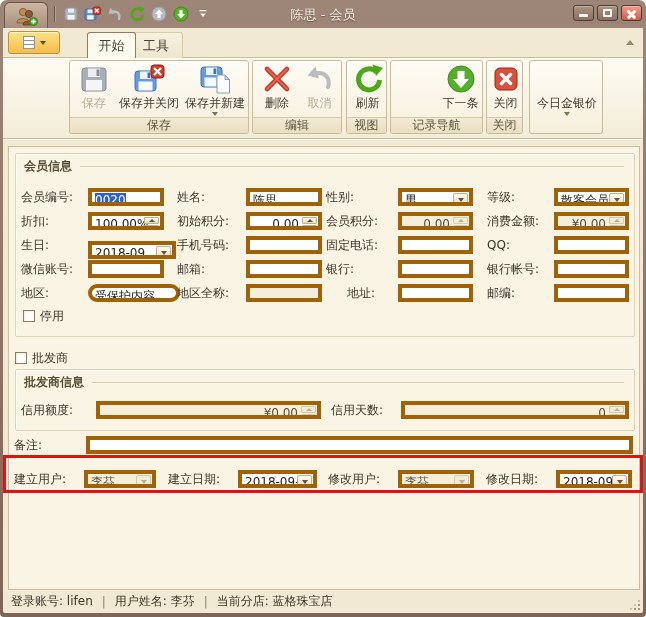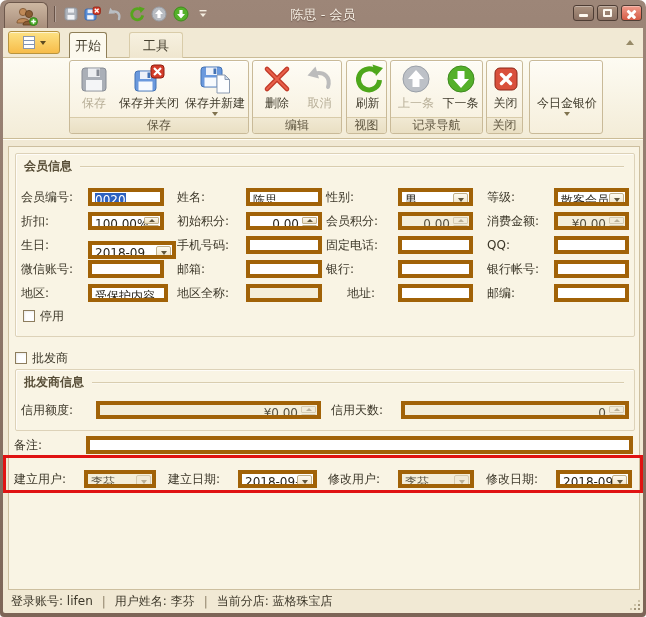--- a/index.html
+++ b/index.html
@@ -28,21 +28,21 @@
   .wbody{position:absolute;left:3px;right:3px;top:28px;bottom:4px;background:#f1e9d4;border-radius:0 0 2px 2px;overflow:hidden;}
   
   .tabrow{position:absolute;top:0;left:0;right:0;height:30px;border-bottom:1px solid #cbbc97;box-sizing:border-box;}
   .menubtn{position:absolute;left:5px;top:3px;width:52px;height:23px;box-sizing:border-box;border:1px solid #b8943e;border-radius:3px;
            background:linear-gradient(#fde284,#f7bc49);box-shadow:inset 0 1px 0 rgba(255,255,255,.65);
            display:flex;align-items:center;justify-content:center;gap:5px;}
   .mi{width:12px;height:13px;background:#fff;border:1px solid #8a97ad;box-sizing:border-box;
       background-image:linear-gradient(#fff 3px,#7f93b5 3px,#7f93b5 4px,#fff 4px,#fff 7px,#7f93b5 7px,#7f93b5 8px,#fff 8px);}
   .caret{width:0;height:0;border-left:3px solid transparent;border-right:3px solid transparent;border-top:4px solid #5d4a20;}
   .tab{position:absolute;top:4px;height:26px;line-height:25px;font-size:13px;color:#453f2e;text-align:center;box-sizing:border-box;}
-  .tab.active{left:66px;width:38px;background:#fcf9ee;border:1px solid #8f7f58;border-bottom:none;border-radius:3px 3px 0 0;z-index:3;}
+  .tab.active{left:84px;width:49px;background:#fcf9ee;border:1px solid #8f7f58;border-bottom:none;border-radius:3px 3px 0 0;z-index:3;}
   .tab.plain{left:126px;width:54px;background:linear-gradient(#f7f1e0,#efe6cf);border:1px solid #d9cca9;border-bottom:none;border-radius:3px 3px 0 0;}
   .collapse{position:absolute;right:9px;top:12px;width:0;height:0;border-left:4px solid transparent;border-right:4px solid transparent;border-bottom:5px solid #978a67;}
   
   .ribbon{position:absolute;left:0;right:0;top:30px;height:81px;background:linear-gradient(#fdfbf2,#f3ecd7);}
   .ribbon::after{content:"";position:absolute;left:0;right:0;bottom:0;height:1px;background:#cbbc97;box-shadow:0 1px 0 #fffdf6;}
   .rgroup{position:absolute;top:2px;height:74px;box-sizing:border-box;border:1px solid #c9ba98;border-radius:3px;
           background:linear-gradient(#fefcf5,#f6efdc);box-shadow:inset 0 1px 0 #fff;}
   .rcap{position:absolute;left:0;right:0;bottom:0;height:15px;line-height:15px;text-align:center;font-size:12px;color:#5e553f;
         background:linear-gradient(#f1e9d3,#e9dfc3);border-top:1px solid #d8cba9;border-radius:0 0 3px 3px;white-space:nowrap;overflow:hidden;}
   .rbtn{position:absolute;top:1px;height:56px;display:flex;flex-direction:column;align-items:center;cursor:default;}
@@ -230,27 +230,20 @@
           <svg class="ric" viewBox="0 0 32 32">
             <path d="M24.5 9 A10.5 10.5 0 1 0 27.5 17" fill="none" stroke="#4ea71b" stroke-width="5"></path>
             <polygon points="20.5,1.5 31,5 24,13" fill="#4ea71b"></polygon>
           </svg>
           <span class="rlb">刷新</span>
         </div>
         <div class="rcap">视图</div>
       </div>
 
       <div class="rgroup" style="left:387px;width:93px;">
-        <div class="rbtn dis" style="left:3px;width:44px;">
-          <svg class="ric" viewBox="0 0 32 32">
-            <circle cx="16" cy="16" r="13" fill="#bdc1c7" stroke="#9aa0a8"></circle>
-            <path d="M16 7 l8 9 h-4.5 v8 h-7 v-8 H8 z" fill="#fff"></path>
-          </svg>
-          <span class="rlb">上一条</span>
-        </div>
         <div class="rbtn" style="left:48px;width:43px;">
           <svg class="ric" viewBox="0 0 32 32">
             <circle cx="16" cy="16" r="13" fill="#54b02a" stroke="#3f8a1e"></circle>
             <path d="M16 25 l-8 -9 h4.5 v-8 h7 v8 H24 z" fill="#fff"></path>
           </svg>
           <span class="rlb">下一条</span>
         </div>
         <div class="rcap">记录导航</div>
       </div>
 
@@ -343,21 +336,21 @@
       <span class="l" style="left:12px;top:113px;">微信账号:</span>
       <div class="f" style="left:79px;top:113px;width:76px;"></div>
       <span class="l" style="left:168px;top:113px;">邮箱:</span>
       <div class="f" style="left:237px;top:113px;width:76px;"></div>
       <span class="l" style="left:317px;top:113px;">银行:</span>
       <div class="f" style="left:389px;top:113px;width:75px;"></div>
       <span class="l" style="left:478px;top:113px;">银行帐号:</span>
       <div class="f" style="left:545px;top:113px;width:75px;"></div>
 
       <span class="l" style="left:12px;top:137px;">地区:</span>
-      <div class="f" style="left:79px;top:137px;width:80px;">受保护内容</div>
+      <div class="f" style="left:79px;top:137px;width:92px;border-radius:9px;">受保护内容</div>
       <span class="l" style="left:168px;top:137px;">地区全称:</span>
       <div class="f dis" style="left:237px;top:137px;width:76px;"></div>
       <span class="l" style="left:317px;top:137px;margin-left:21px;">地址:</span>
       <div class="f" style="left:389px;top:137px;width:75px;"></div>
       <span class="l" style="left:478px;top:137px;">邮编:</span>
       <div class="f" style="left:545px;top:137px;width:75px;"></div>
 
       <span class="chk" style="left:14px;top:163px;"></span>
       <span class="l" style="left:31px;top:160px;">停用</span>
 

